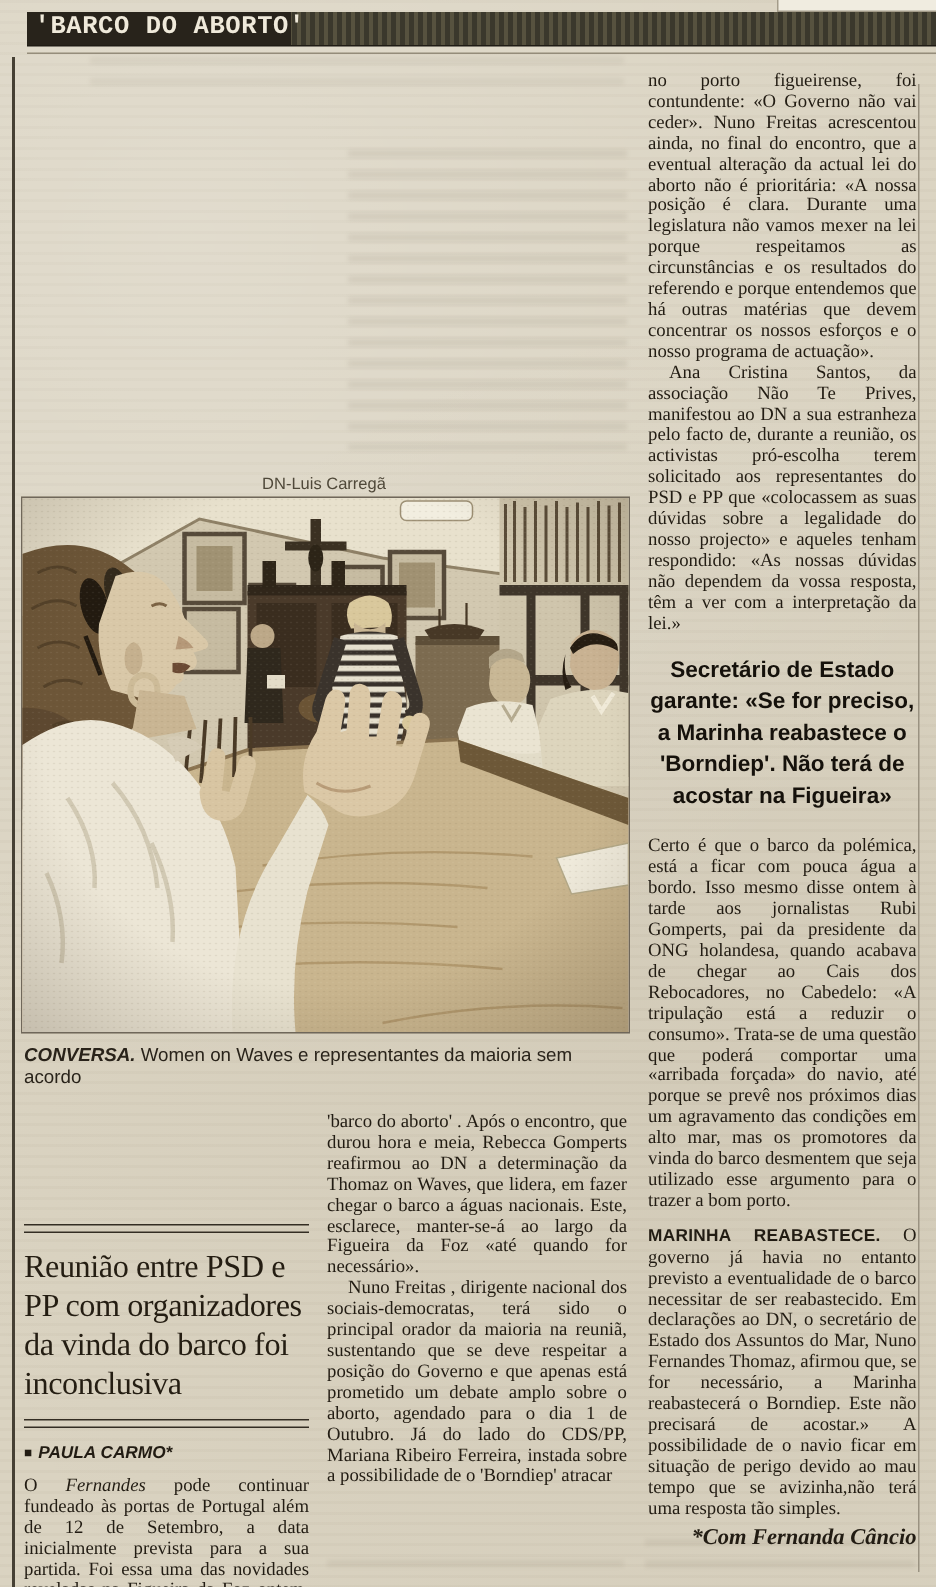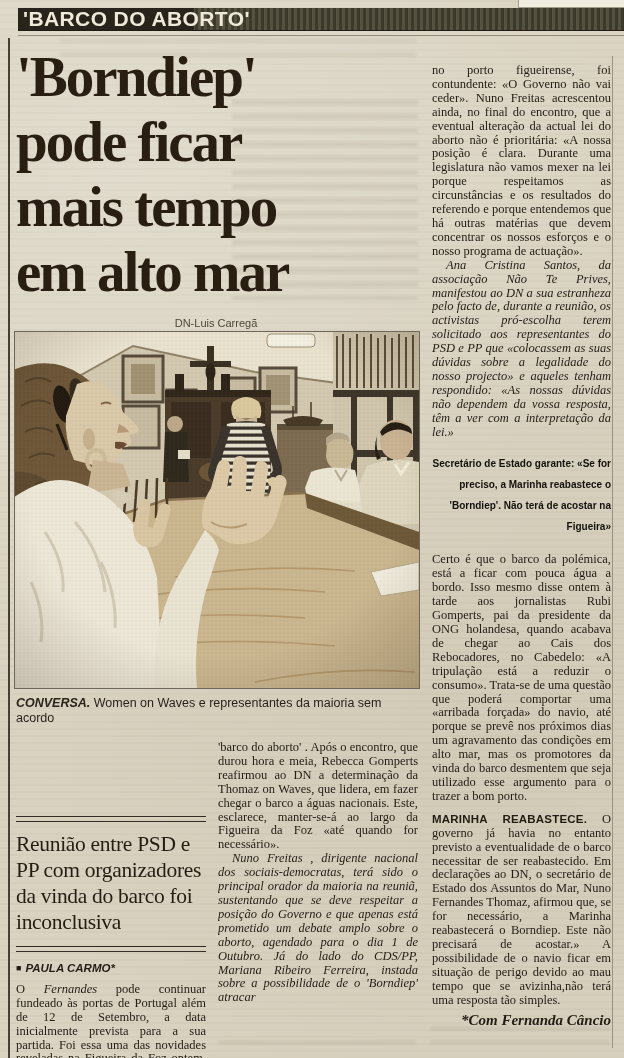--- a/index.html
+++ b/index.html
@@ -14,22 +14,22 @@
   }
   
   .corner-box { position:absolute; left:518px; top:0; width:106px; height:7px;
     background:#f0ece0; border-left:1px solid #a49c8a; border-bottom:1px solid #a49c8a; }
   
   .banner { position:absolute; left:18px; top:8px; width:606px; height:22px;
     background:
       linear-gradient(90deg, #28231b 0 176px, rgba(40,35,27,0) 176px),
       repeating-linear-gradient(90deg, #57523f 0 3px, #3b382c 3px 6px);
     border-bottom:1px solid #1f1b14; }
-  .banner-label { font-weight:bold; font-size:21px; line-height:21px; letter-spacing:.4px;
-    color:#efe9da; padding-left:5px; font-family:Liberation Sans, sans-serif; }
+  .banner-label { font-weight:bold; font-size:17px; line-height:21px; letter-spacing:.4px;
+    color:#efe9da; padding-left:5px; font-family:Liberation Mono, monospace; }
   .banner-underline { position:absolute; left:18px; top:35px; width:606px; height:1px; background:#958d7b; }
   
   .edge-left  { position:absolute; left:8px;  top:38px; width:2px; height:1020px; background:#464034; }
   .edge-right { position:absolute; left:612px; top:56px; width:1px; height:992px;  background:#9a9281; }
   
   .ghost { position:absolute; filter:blur(1.3px); opacity:.55; z-index:1;
     background:repeating-linear-gradient(180deg, rgba(112,102,82,.20) 0 5px, rgba(112,102,82,0) 5px 14px); }
   .ghost.g0 { left:60px;  top:38px;   width:356px; height:20px; opacity:.4; }
   .ghost.g1 { left:232px; top:100px;  width:186px; height:200px; }
   .ghost.g2 { left:430px; top:1026px; width:180px; height:26px; opacity:.45; }
@@ -43,31 +43,31 @@
   .photo { position:absolute; left:14px; top:331px; width:404px; height:356px;
     border:1px solid #6f675a; background:#cec3aa; }
   .caption { position:absolute; left:16px; top:696px; width:402px;
     font-family:"Liberation Sans", sans-serif; font-size:12.5px; line-height:15px; color:#29231a; }
   .caption b { font-weight:bold;font-style:italic; }
   
   .col { position:absolute; font-size:12.5px; line-height:13.9px; text-align:justify; overflow:hidden; z-index:2; }
   .col p { margin:0; }
   .col-left { left:16px; top:780px; width:190px; height:322px;margin-top:36px; }
   .col-mid  { left:218px; top:741px; width:200px; height:312px; }
-  .col-right{ left:432px; top:64px; width:179px; height:986px; }
+  .col-right{ left:432px; top:47px; width:179px; height:986px; }
   .drule { height:4px; border-top:1.5px solid #332d23; border-bottom:1px solid #332d23; }
   .subhead { font-size:21.5px; line-height:26px; letter-spacing:-.3px; color:#241d12;
     margin:9px 0 11px; text-align:left; }
   .byline { font-family:"Liberation Sans", sans-serif; font-weight:bold; font-size:11.5px;
     margin:10px 0 7px; text-align:left;font-style:italic; }
   .byline .sq { font-size:9px; vertical-align:1px; margin-right:4px; }
-  .indent { text-indent:14px;font-style:italic; }
+  .indent { text-indent:14px; }
   .ital { font-style:italic; }
   .pull-quote { font-family:"Liberation Sans", sans-serif; font-weight:bold;
-    font-size:10px; line-height:21px; color:#15110b; text-align:right; margin:14px 0 16px; }
+    font-size:15px; line-height:21px; color:#15110b; text-align:center; margin:14px 0 16px; }
   .runin { font-family:"Liberation Sans", sans-serif; font-weight:bold; font-size:11.5px; letter-spacing:.2px; }
   .p-gap { margin-top:9px !important; }
   .footer-credit { text-align:right; font-weight:bold; font-style:italic; font-size:15px; margin-top:7px; }
 </style>
 </head>
 <body>
 
 <div class="page">
 
   <div class="corner-box"></div>
@@ -77,26 +77,20 @@
   </div>
   <div class="banner-underline"></div>
   <div class="edge-left"></div>
   <div class="edge-right"></div>
 
   <div class="ghost g0"></div>
   <div class="ghost g1"></div>
   <div class="ghost g2"></div>
   <div class="ghost g3"></div>
 
-  <div class="headline">
-    <div>'Borndiep'</div>
-    <div>pode ficar</div>
-    <div>mais tempo</div>
-    <div>em alto mar</div>
-  </div>
 
   <div class="credit">DN-Luis Carregã</div>
 
   <div class="photo">
     <svg viewBox="0 0 404 356" width="404" height="356" preserveAspectRatio="none">
       <defs>
         <pattern id="grain" width="4" height="4" patternUnits="userSpaceOnUse">
           <rect width="4" height="4" fill="none"></rect>
           <circle cx="1" cy="1" r="0.55" fill="rgba(82,68,44,0.28)"></circle>
           <circle cx="3" cy="3" r="0.45" fill="rgba(240,234,214,0.25)"></circle>

